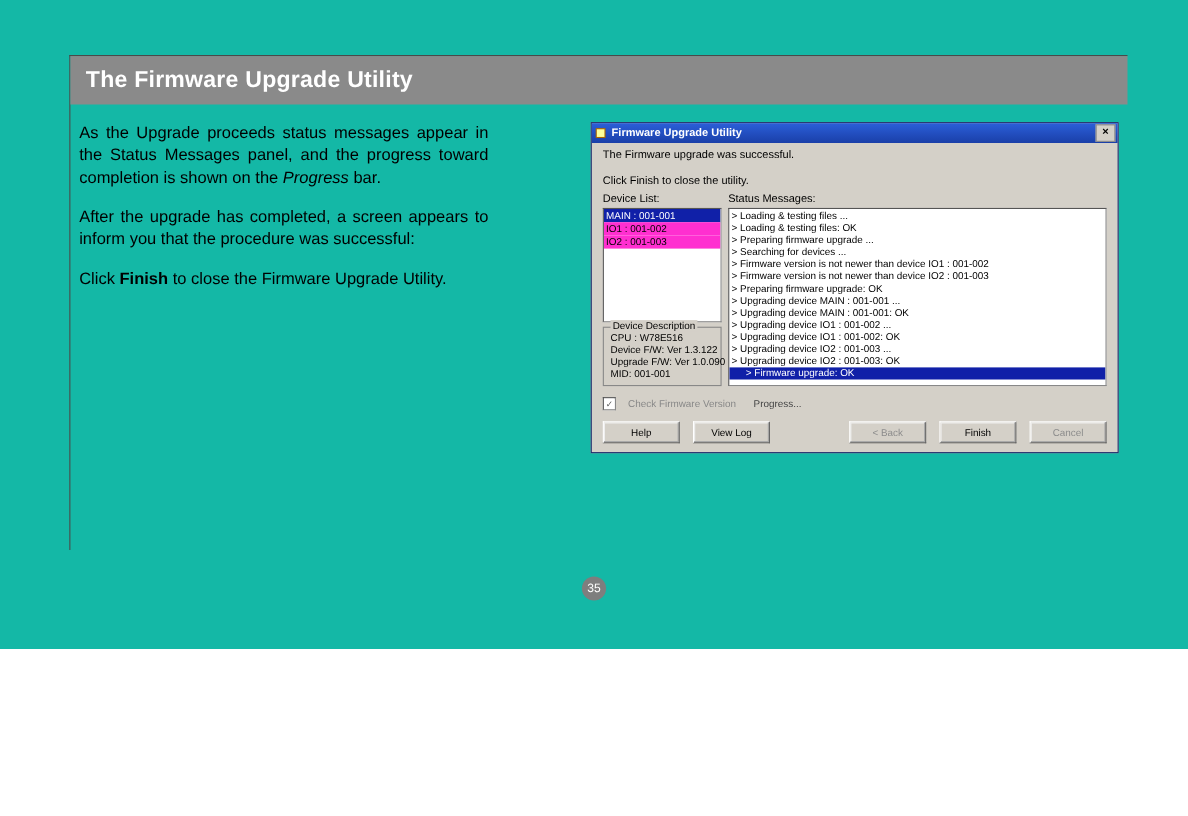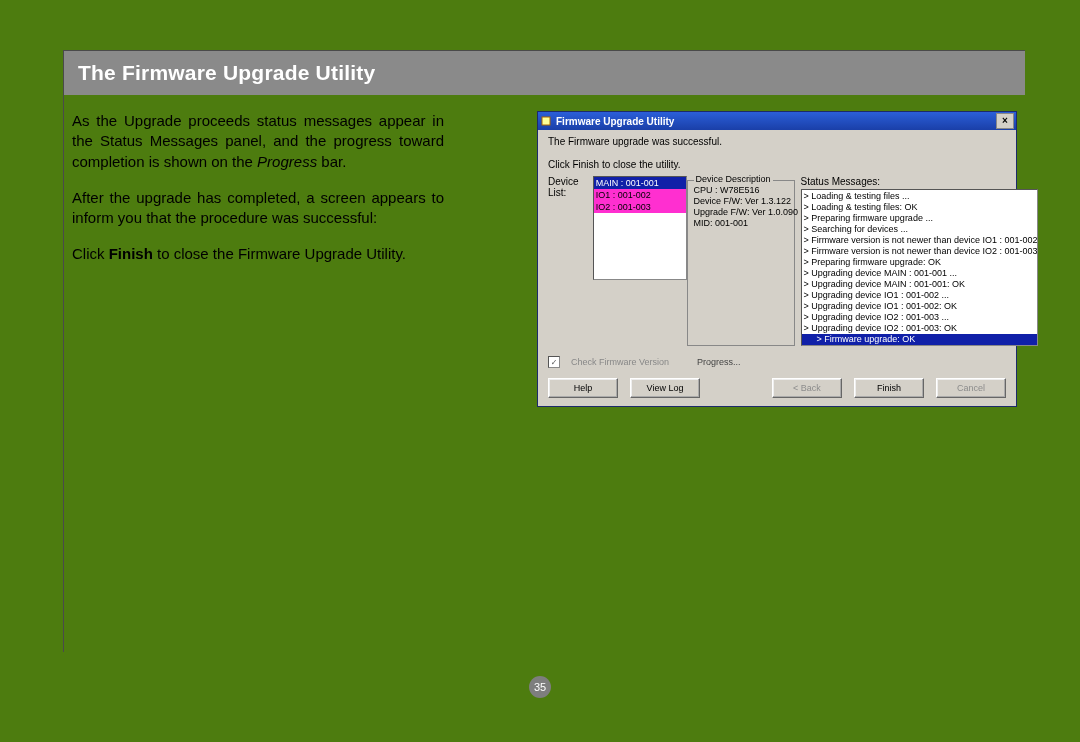--- a/index.html
+++ b/index.html
@@ -1,16 +1,16 @@
 <!DOCTYPE html>
 <html><head>
 <meta charset="utf-8">
 <style>
   html,body{margin:0;padding:0;background:#fff;font-family:Arial,Helvetica,sans-serif;color:#000}
-  .page{width:1080px;height:742px;position:relative;background:#4d7c0f}
+  .page{width:1080px;height:590px;position:relative;background:#14b8a6}
   .frame{position:absolute;left:63px;top:50px;right:55px;bottom:90px;border-top:1px solid #4a4a4a;border-left:1px solid #4a4a4a}
   .title-bar{background:#8a8a8a;color:#fff;font-weight:bold;font-size:21px;padding:10px 14px;letter-spacing:.2px}
   .body{display:flex;padding:16px 8px 0 8px;gap:32px}
   .left-col{flex:0 0 372px;font-size:15px;line-height:1.35}
   .left-col p{margin:0 0 16px 0;text-align:justify}
   .italic{font-style:italic}
   .bold{font-weight:bold}
   .right-col{flex:1;display:flex;justify-content:flex-end}
   
   .win{width:478px;border:1px solid #1c2a6b;background:#d4d0c8;font-family:Tahoma,Arial,sans-serif;font-size:9px;color:#000}
@@ -30,21 +30,21 @@
   .dl-pink{background:#ff2fd0;color:#000}
   .status-msgs{flex:1;height:170px;background:#fff;border:1px solid #888;border-top-color:#555;border-left-color:#555;box-sizing:border-box;overflow:hidden;padding:1px 0 0 2px}
   .sm-row{font-size:9px;line-height:11px;white-space:nowrap}
   .sm-row.hi{background:#1020a8;color:#fff;margin-left:-2px;padding-left:15px}
   .grp{border:1px solid #888;margin-top:4px;padding:4px 6px 4px 6px;position:relative;width:108px;box-sizing:border-box}
   .grp-legend{position:absolute;top:-7px;left:6px;background:#d4d0c8;padding:0 2px;font-size:9px}
   .grp-line{font-size:9px;line-height:11px;white-space:nowrap}
   .bottom-row{display:flex;align-items:center;margin-top:10px;gap:8px}
   .chk{width:10px;height:10px;background:#fff;border:1px solid #888;border-top-color:#555;border-left-color:#555;display:inline-flex;align-items:center;justify-content:center;font-size:8px;color:#555;margin-right:3px}
   .chk-label{font-size:9px;color:#888}
-  .prog-label{font-size:9px;color:#444;margin-left:20px}
+  .prog-label{font-size:9px;color:#444;margin-left:8px}
   .btn-row{display:flex;gap:12px;margin-top:10px;align-items:center}
   .btn{min-width:56px;height:18px;background:#d4d0c8;border:1px solid #fff;border-right-color:#666;border-bottom-color:#666;font-size:9px;display:flex;align-items:center;justify-content:center;padding:0 6px;box-shadow:inset -1px -1px 0 #aaa, inset 1px 1px 0 #eee}
   .btn.disabled{color:#8c8c8c}
   .btn-gap{flex:1}
   .page-num{position:absolute;left:50%;bottom:44px;transform:translateX(-50%);width:22px;height:22px;border-radius:50%;background:#7e7e7e;color:#fff;font-size:11px;display:flex;align-items:center;justify-content:center}
 </style>
 </head>
 <body>
 
 <div class="page">
@@ -73,21 +73,21 @@
             <span class="win-title">Firmware Upgrade Utility</span>
             <span class="win-close">
                 <span>×</span>
               </span>
           </div>
           <div class="win-body">
             <div class="win-msg">The Firmware upgrade was successful.</div>
             <div class="win-sub">Click Finish to close the utility.</div>
 
             <div class="panels">
-              <div class="panel" style="display:flex;flex-direction:row">
+              <div class="panel" style="display:flex;flex-direction:column">
                 <div class="panel-label">Device List:</div>
                 <div class="device-list">
                   <div class="dl-row dl-blue">MAIN : 001-001</div>
                   <div class="dl-row dl-pink">IO1 : 001-002</div>
                   <div class="dl-row dl-pink">IO2 : 001-003</div>
                 </div>
                 <div class="grp">
                   <div class="grp-legend">Device Description</div>
                   <div class="grp-line">CPU : W78E516</div>
                   <div class="grp-line">Device F/W: Ver 1.3.122</div>

